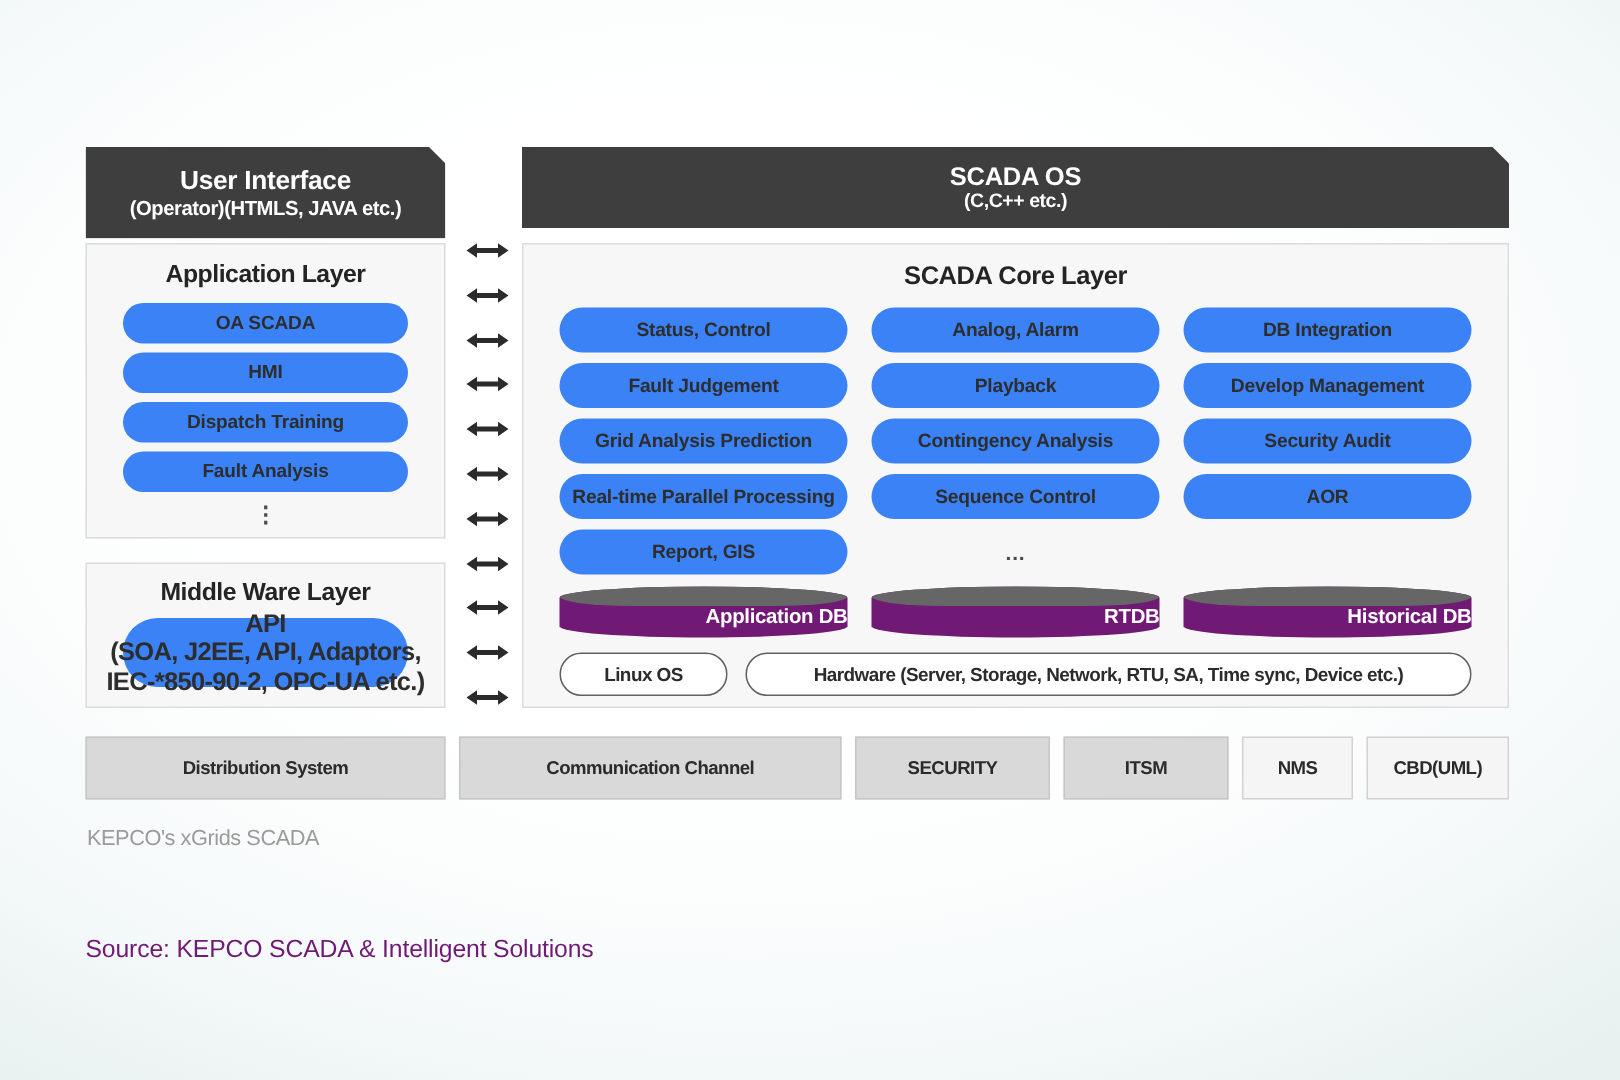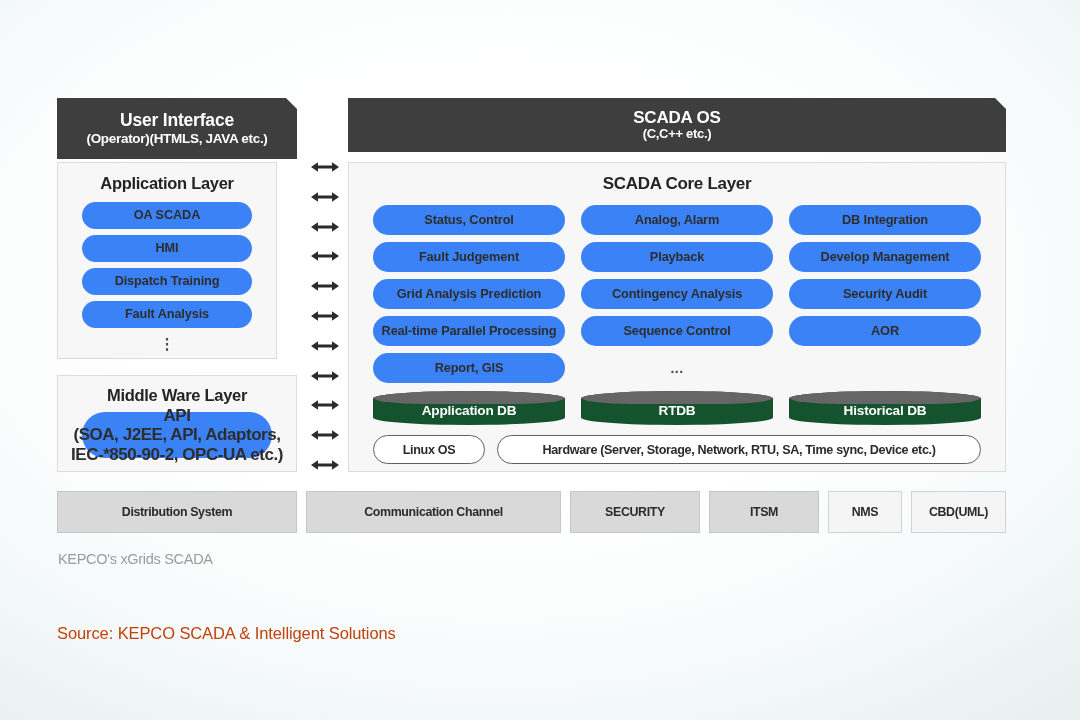--- a/index.html
+++ b/index.html
@@ -77,21 +77,21 @@
   }
   .panel-title {
     text-align: center;
     font-weight: bold;
     color: #242424;
     letter-spacing: -0.3px;
   }
 
   #app-layer-panel {
     left: 57px; top: 162px;
-    width: 220px; height: 197px;
+    width: 240px; height: 197px;
   }
   #app-layer-panel .panel-title {
     font-size: 16.5px;
     margin-top: 11px;
     margin-bottom: 9px;
   }
 
   #middleware-panel {
     left: 57px; top: 375px;
     width: 240px; height: 97px;
@@ -190,25 +190,25 @@
   .db-row {
     display: grid;
     grid-template-columns: repeat(3, 1fr);
     column-gap: 16px;
     padding: 0 24px;
     margin-top: 8px;
   }
   .db {
     position: relative;
     height: 34px;
-    background: #14532d;
+    background: #701a75;
     border-radius: 50% / 22%;
     display: flex;
     align-items: center;
-    justify-content: center;
+    justify-content: flex-end;
     color: #ffffff;
     font-size: 13.6px;
     font-weight: bold;
     letter-spacing: -0.2px;
     overflow: hidden;
   }
   .db::before {
     content: "";
     position: absolute;
     left: 0; right: 0; top: 0;
@@ -287,21 +287,21 @@
     position: absolute;
     left: 58px; top: 551px;
     font-size: 14.5px;
     color: #9b9b9b;
     letter-spacing: -0.3px;
   }
   #source-caption {
     position: absolute;
     left: 57px; top: 624px;
     font-size: 16.5px;
-    color: #c2410c;
+    color: #701a75;
     letter-spacing: -0.1px;
   }
 </style>
 </head>
 <body>
 
 <div class="canvas">
 
   <div class="hdr" id="ui-header">
     <div class="t1">User Interface</div>

